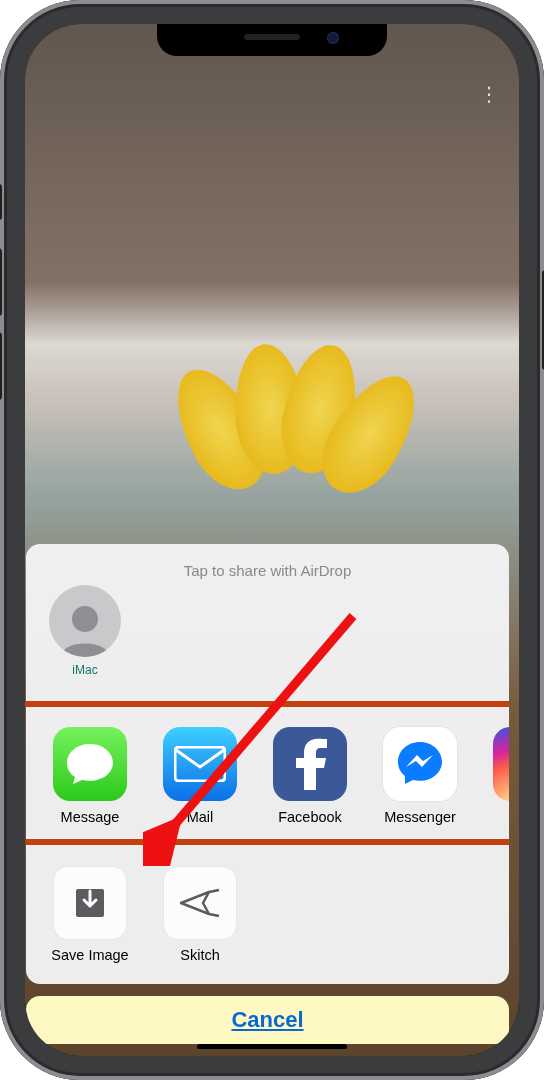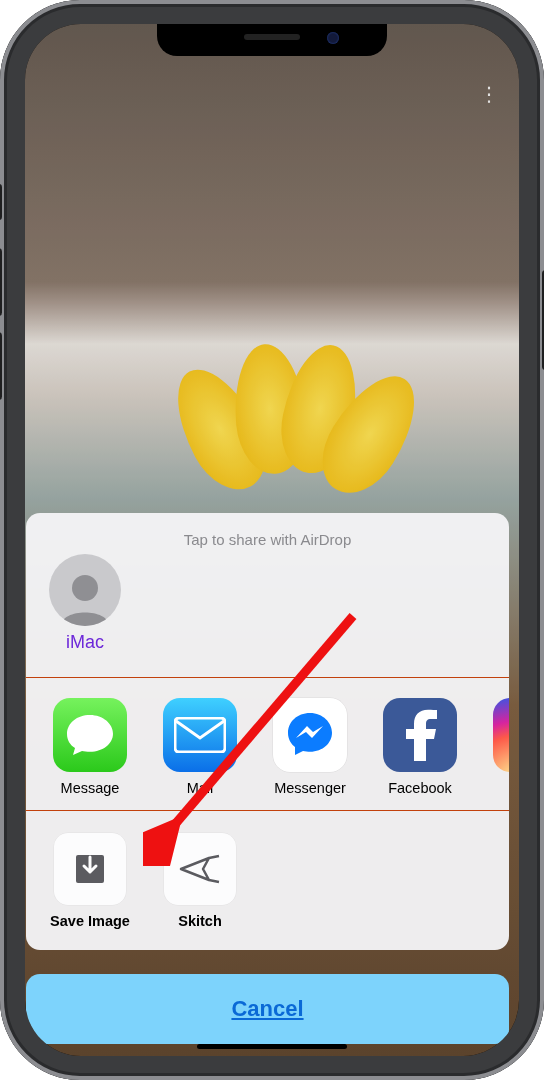--- a/index.html
+++ b/index.html
@@ -46,41 +46,41 @@
 
   
   .sheet {
     position: absolute; left: 1px; right: 10px; bottom: 12px;
   }
   .panel {
     background: rgba(244,244,246,0.96);
     border-radius: 14px;
     overflow: hidden;
   }
-  .panel .section { border-top: 1px solid #c2410c; padding: 8px 0 10px; }
+  .panel .section { border-top: 6px solid #c2410c; padding: 8px 0 10px; }
   .panel .section:first-child { border-top: none; }
   .airdrop-title { text-align: center; color: #8a8a8e; font-size: 15px; padding: 10px 0 6px; }
   .airdrop-row { display: flex; gap: 28px; padding: 0 20px 14px; }
   .airdrop-item { display: flex; flex-direction: column; align-items: center; width: 78px; }
   .airdrop-avatar { width: 72px; height: 72px; border-radius: 50%; background: #c9c9cc; display: flex; align-items: flex-end; justify-content: center; overflow: hidden; }
   .airdrop-avatar svg { width: 60px; height: 60px; }
-  .airdrop-label { margin-top: 6px; font-size: 18px; color: #6d28d9; }
+  .airdrop-label { margin-top: 6px; font-size: 12px; color: #0f766e; }
 
   .app-row { display: flex; gap: 18px; padding: 12px 18px 4px; overflow: hidden; }
   .app-item { display: flex; flex-direction: column; align-items: center; width: 92px; flex-shrink: 0; }
   .app-icon { width: 74px; height: 74px; border-radius: 17px; position: relative; }
   .app-label { margin-top: 8px; font-size: 14.5px; color: #000; white-space: nowrap; }
 
   .action-row { display: flex; gap: 18px; padding: 14px 18px 10px; overflow: hidden; }
-  .action-item { display: flex; flex-direction: column; align-items: center; width: 92px; flex-shrink: 0; font-weight: bold; }
+  .action-item { display: flex; flex-direction: column; align-items: center; width: 92px; flex-shrink: 0; }
   .action-tile { width: 72px; height: 72px; background: #fcfcfd; border-radius: 14px; display: flex; align-items: center; justify-content: center; box-shadow: 0 0 0 0.5px rgba(0,0,0,0.05); }
   .action-label { margin-top: 8px; font-size: 14.5px; color: #000; text-align: center; line-height: 1.2; }
 
   .cancel-btn {
-    margin-top: 24px; background: #7dd3fc; border-radius: 14px; height: 70px;
+    margin-top: 12px; background: #fef9c3; border-radius: 14px; height: 48px;
     display: flex; align-items: center; justify-content: center;
     color: #0a69d6; font-size: 22px; font-weight: 600; text-decoration: underline;
   }
   .home-indicator { position: absolute; bottom: 7px; left: 50%; transform: translateX(-50%); width: 150px; height: 5px; background: #000; border-radius: 3px; z-index: 60; }
 
   
   .ic-message { background: linear-gradient(#76f25d, #2bc91b); display:flex; align-items:center; justify-content:center; }
   .ic-mail { background: linear-gradient(#3fd0ff, #0a6fe8); display:flex; align-items:center; justify-content:center; }
   .ic-messenger { background: #fff; display:flex; align-items:center; justify-content:center; box-shadow: 0 0 0 0.5px rgba(0,0,0,0.08);}
   .ic-facebook { background: #3b5998; display:flex; align-items:center; justify-content:center; }
@@ -154,35 +154,35 @@
             <div class="app-item">
               <div class="app-icon ic-mail">
                 <svg width="52" height="36" viewBox="0 0 52 36">
                     <rect x="1" y="1" width="50" height="34" rx="4" fill="none" stroke="#fff" stroke-width="3"></rect>
                     <path d="M2 4l24 17L50 4" fill="none" stroke="#fff" stroke-width="3"></path>
                   </svg>
               </div>
               <div class="app-label">Mail</div>
             </div>
             <div class="app-item">
+              <div class="app-icon ic-facebook">
+                <svg width="40" height="52" viewBox="0 0 40 52">
+                    <path d="M26 52V30h8l2-10H26v-5c0-3 1-5 5-5h6V1c-2 0-5-.3-9-.3C19 .7 14 6 14 15v5H6v10h8v22h12Z" fill="#fff"></path>
+                  </svg>
+              </div>
+              <div class="app-label">Facebook</div>
+            </div>
+            <div class="app-item">
               <div class="app-icon ic-messenger">
                 <svg width="54" height="54" viewBox="0 0 54 54">
                     <path d="M27 5C14 5 5 14 5 25c0 6 3 11 7 14v8l8-4c2 .5 5 .8 7 .8 13 0 22-9 22-19S40 5 27 5Z" fill="#0b7cff"></path>
                     <path d="M13 30l11-12 6 6 10-6-11 12-6-6z" fill="#fff"></path>
                   </svg>
               </div>
               <div class="app-label">Messenger</div>
-            </div>
-            <div class="app-item">
-              <div class="app-icon ic-facebook">
-                <svg width="40" height="52" viewBox="0 0 40 52">
-                    <path d="M26 52V30h8l2-10H26v-5c0-3 1-5 5-5h6V1c-2 0-5-.3-9-.3C19 .7 14 6 14 15v5H6v10h8v22h12Z" fill="#fff"></path>
-                  </svg>
-              </div>
-              <div class="app-label">Facebook</div>
             </div>
             <div class="app-item">
               <div class="app-icon ic-instagram"></div>
 
             </div>
           </div>
         </div>
 
         <div class="section">
           <div class="action-row">

